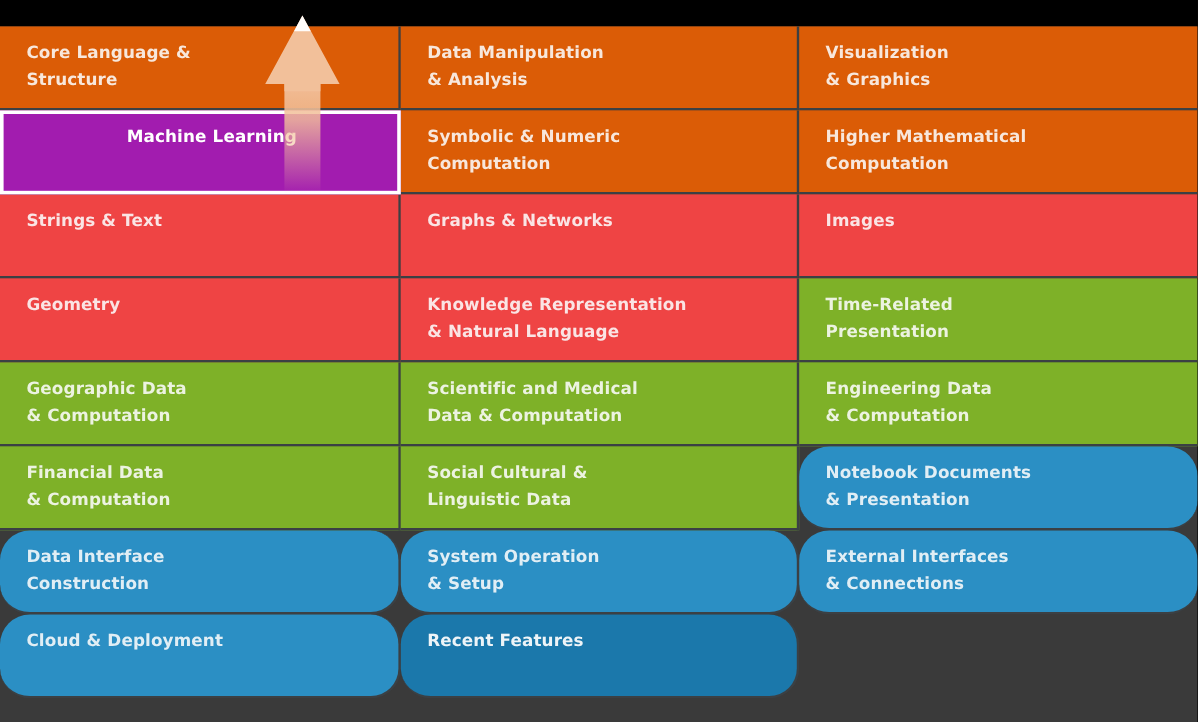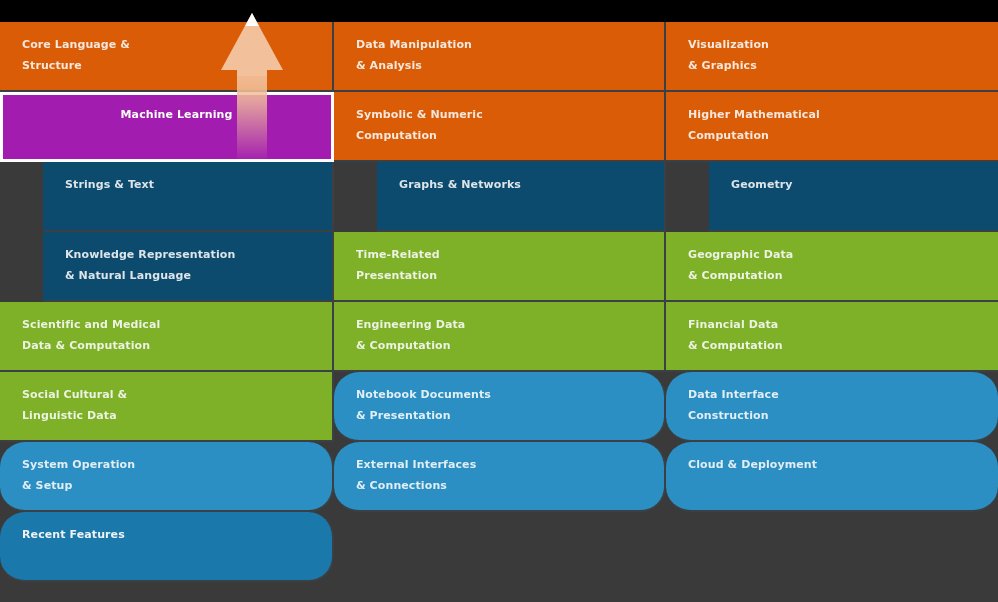--- a/index.html
+++ b/index.html
@@ -32,31 +32,31 @@
   }
   .cell {
     position:relative;
     padding:11px 0 0 22px;
     border-right:2px solid #3b4044;
     border-bottom:2px solid #3b4044;
     overflow:hidden;
   }
   .cell:nth-child(3n) { border-right:none; }
   .label {
-    font-size:11px;
+    font-size:14px;
     line-height:1.62;
     font-weight:600;
     letter-spacing:0.1px;
     color:rgba(255,255,255,0.86);
     white-space:pre-line;
     text-shadow:0 0 1px rgba(0,0,0,0.06);
   }
   
   .c-orange   { background:#db5c06; }
-  .c-gold     { background:#0c4a6e;margin-left:43px; }
+  .c-gold     { background:#ef4444; }
   .c-green    { background:#7eb128; }
   .c-blue     { background:#2b8fc4;border-radius:25px; }
   
   .selected {
     background:#a21caf;
     border:3px solid #ffffff;
     border-right:3px solid #ffffff;
     padding:8px 0 0 19px;
     z-index:3;
     text-align:center;
@@ -89,20 +89,21 @@
 &amp; Analysis</span></div>
       <div class="cell c-orange"><span class="label">Visualization
 &amp; Graphics</span></div>
       <div class="cell c-orange selected"><span class="label">Machine Learning</span></div>
       <div class="cell c-orange"><span class="label">Symbolic &amp; Numeric
 Computation</span></div>
       <div class="cell c-orange"><span class="label">Higher Mathematical
 Computation</span></div>
       <div class="cell c-gold"><span class="label">Strings &amp; Text</span></div>
       <div class="cell c-gold"><span class="label">Graphs &amp; Networks</span></div>
+      <div class="cell c-gold"><span class="label">Images</span></div>
       <div class="cell c-gold"><span class="label">Geometry</span></div>
       <div class="cell c-gold"><span class="label">Knowledge Representation
 &amp; Natural Language</span></div>
       <div class="cell c-green"><span class="label">Time-Related
 Presentation</span></div>
       <div class="cell c-green"><span class="label">Geographic Data
 &amp; Computation</span></div>
       <div class="cell c-green"><span class="label">Scientific and Medical
 Data &amp; Computation</span></div>
       <div class="cell c-green"><span class="label">Engineering Data

